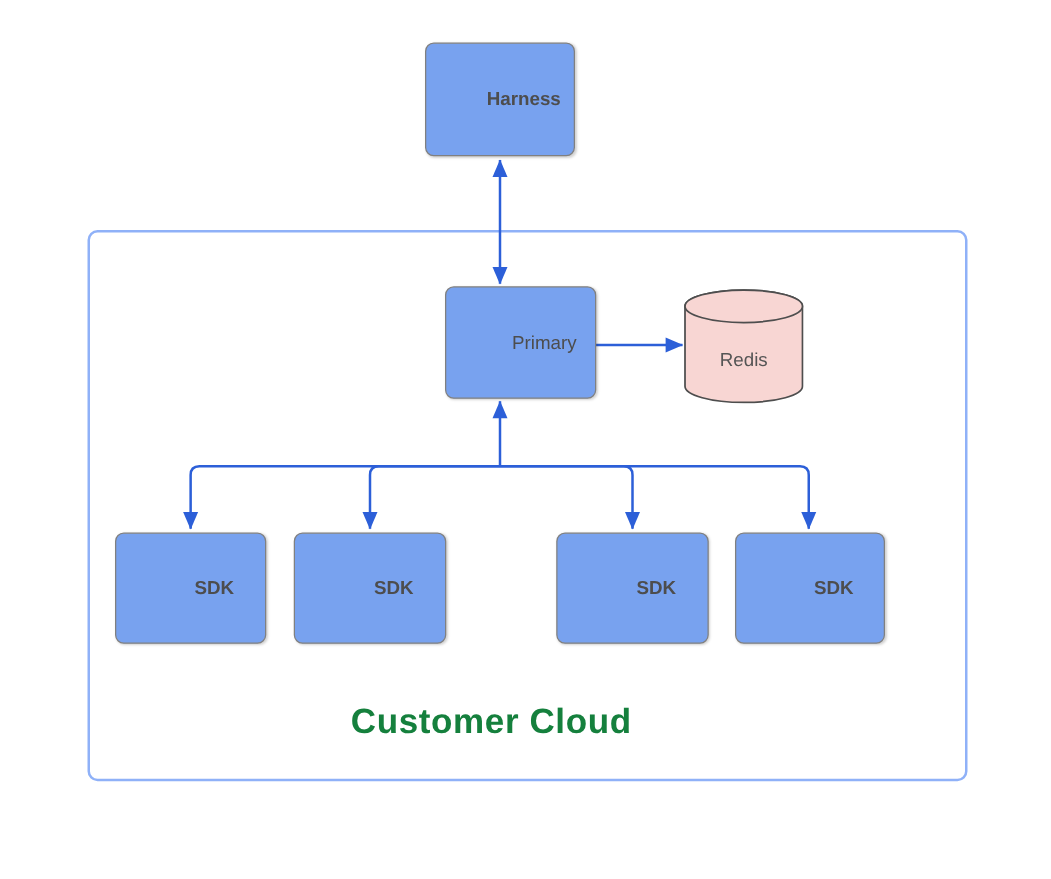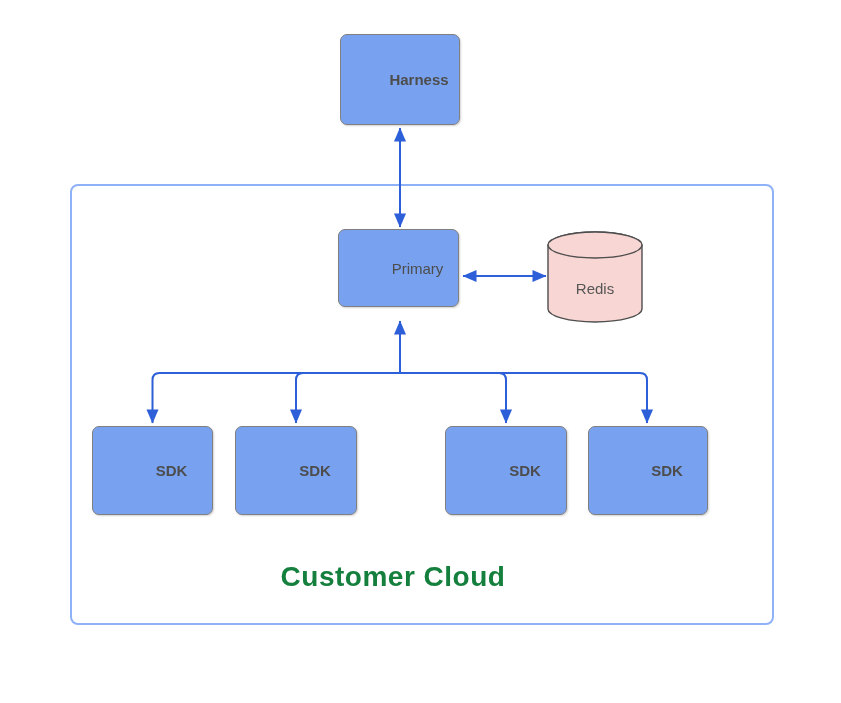--- a/index.html
+++ b/index.html
@@ -35,21 +35,21 @@
     display: flex;
     align-items: center;
     justify-content: center;
     font-size: 15px;
     color: #4D4D4D;
     box-shadow: 1px 1px 2px rgba(0,0,0,0.18);
     padding-left: 38px;
   }
   .node.bold { font-weight: bold; }
   .node-harness { left: 340px; top: 34px;  width: 120px; height: 91px; }
-  .node-primary { left: 338px; top: 229px; width: 121px; height: 78px; }
+  .node-primary { left: 356px; top: 229px; width: 121px; height: 90px; }
   .node-sdk1 { left: 92px;  top: 426px; width: 121px; height: 89px; }
   .node-sdk2 { left: 235px; top: 426px; width: 122px; height: 89px; }
   .node-sdk3 { left: 445px; top: 426px; width: 122px; height: 89px; }
   .node-sdk4 { left: 588px; top: 426px; width: 120px; height: 89px; }
   .cylinder-wrap {
     position: absolute;
     left: 547px; top: 231px;
     width: 96px; height: 92px;
   }
   .cylinder-wrap svg { display: block; }

